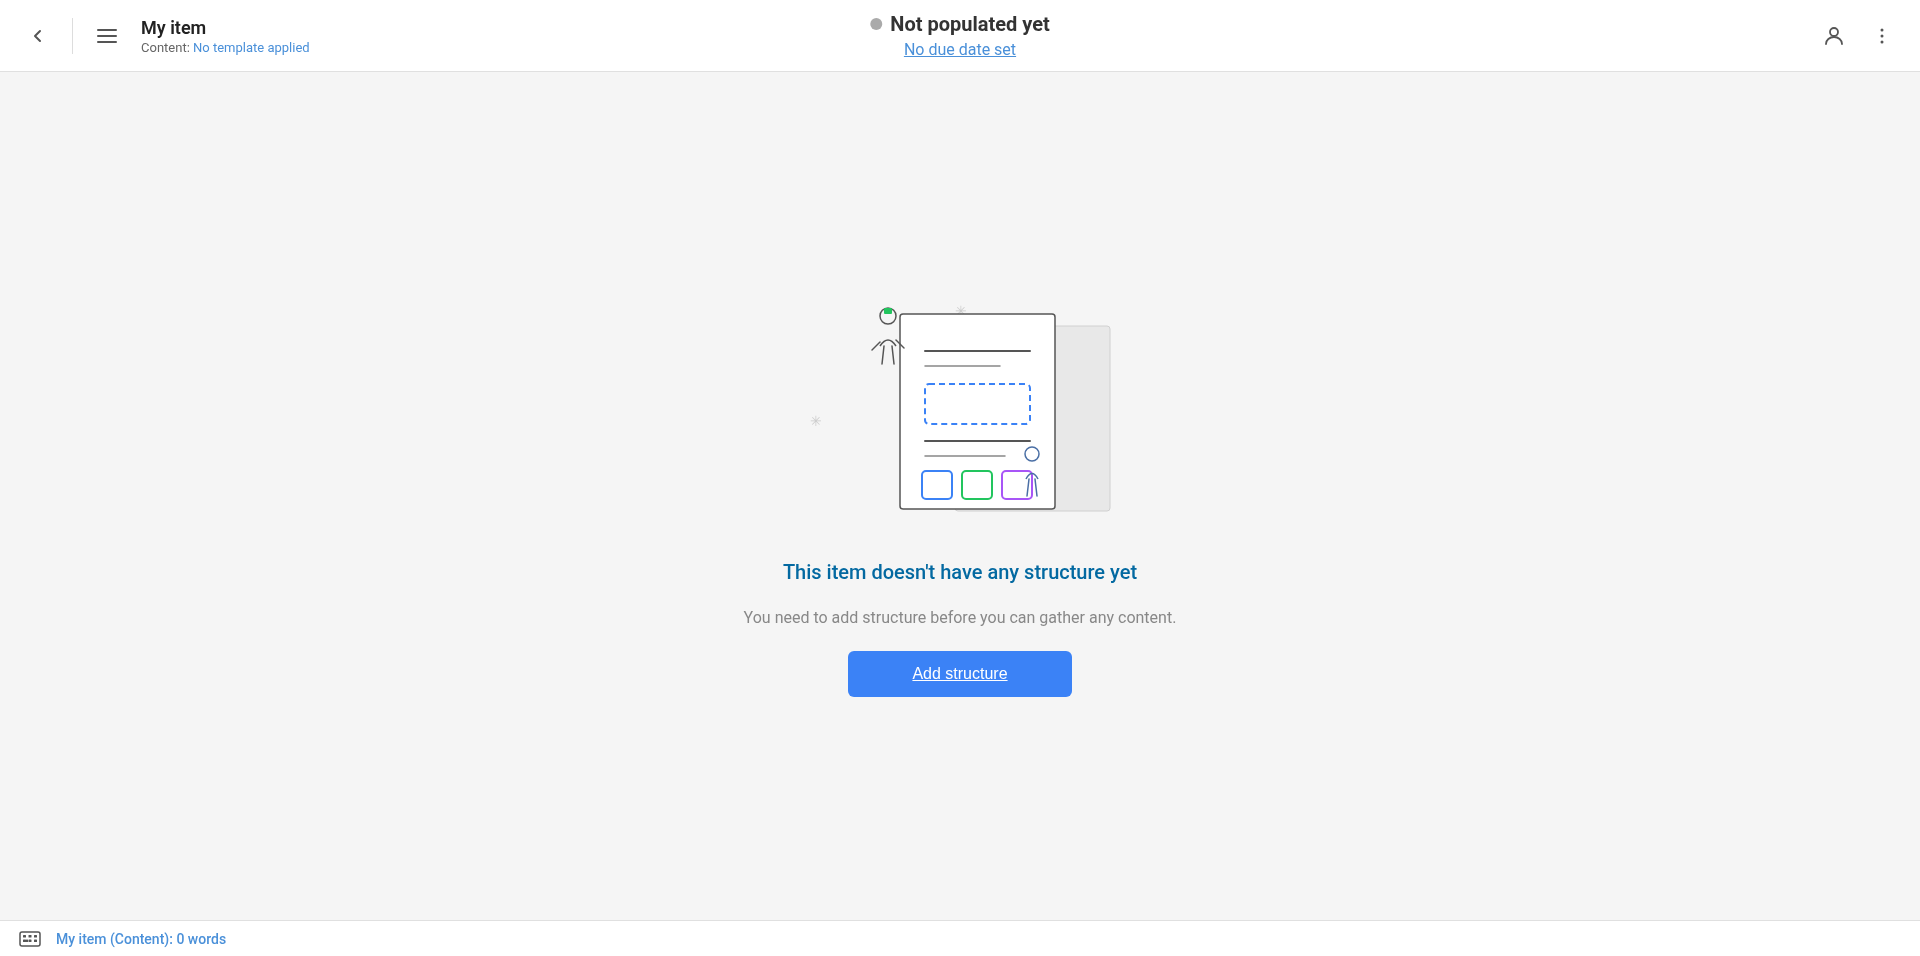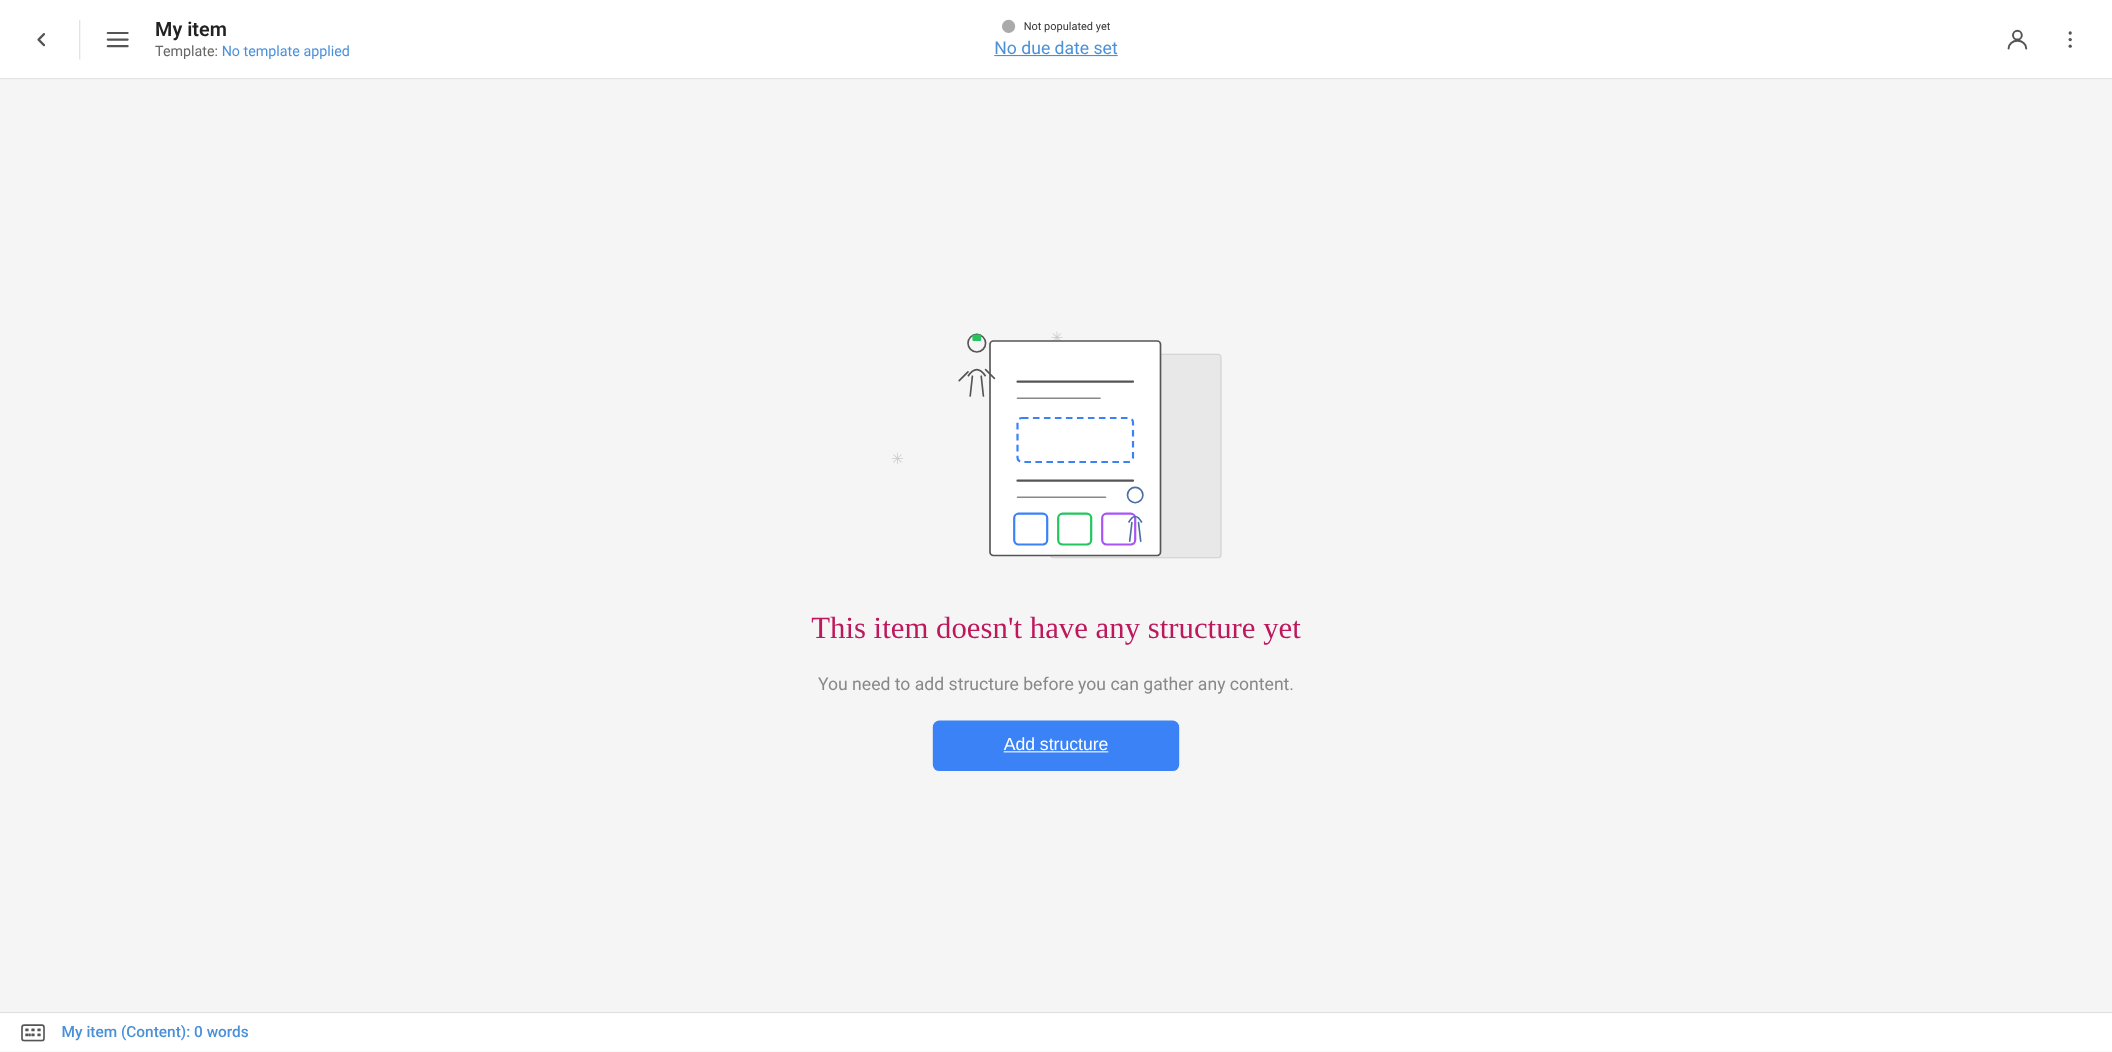--- a/index.html
+++ b/index.html
@@ -100,23 +100,23 @@
     }
 
     .status-dot {
       width: 12px;
       height: 12px;
       border-radius: 50%;
       background: #aaa;
     }
 
     .status-label {
-      font-size: 10px;
+      font-size: 20px;
       color: #333;
-      font-weight: 400;
+      font-weight: 700;
     }
 
     .due-date {
       font-size: 16px;
       color: #4a90d9;
       text-decoration: underline;
       cursor: pointer;
     }
 
     
@@ -167,24 +167,23 @@
     }
 
     
     .illustration {
       width: 320px;
       height: 240px;
       position: relative;
     }
 
     .empty-title {
-      font-size: 28px;
+      font-size: 20px;
       font-weight: 500;
-      color: #be185d;
-      font-family: Liberation Serif, serif;
+      color: #0369a1;
     }
 
     .empty-subtitle {
       font-size: 16px;
       color: #888;
       max-width: 480px;
     }
 
     .add-structure-btn {
       background: #3b82f6;
@@ -258,21 +257,21 @@
     <div class="menu-icon">
       <div class="ham-lines">
         <span></span>
         <span></span>
         <span></span>
       </div>
     </div>
     <div class="header-title-block">
       <div class="header-title">My item</div>
       <div class="header-template">
-        <span>Template:</span>
+        <span>Content:</span>
         <a href="#">No template applied</a>
       </div>
     </div>
   </div>
 
   <div class="header-center">
     <div class="status-row">
       <div class="status-dot"></div>
       <span class="status-label">Not populated yet</span>
     </div>

